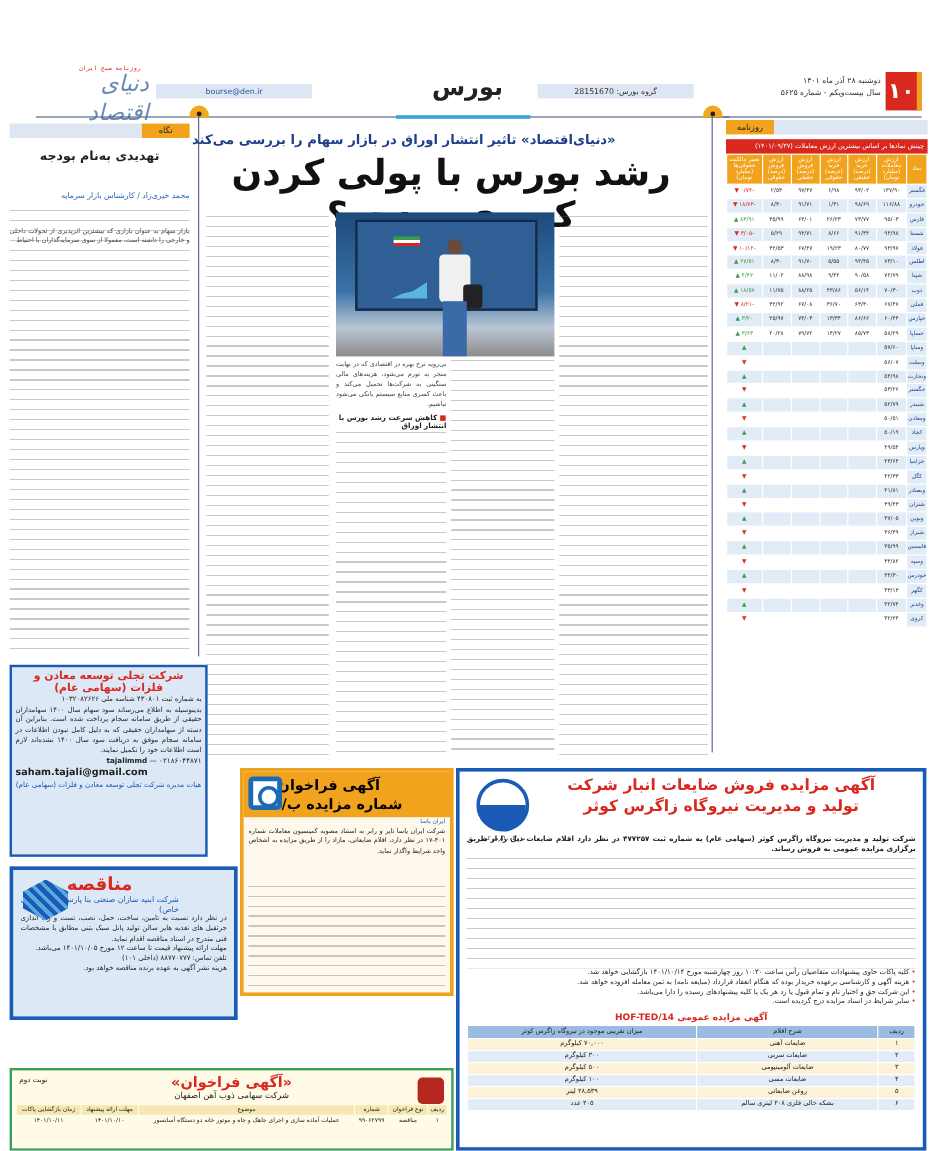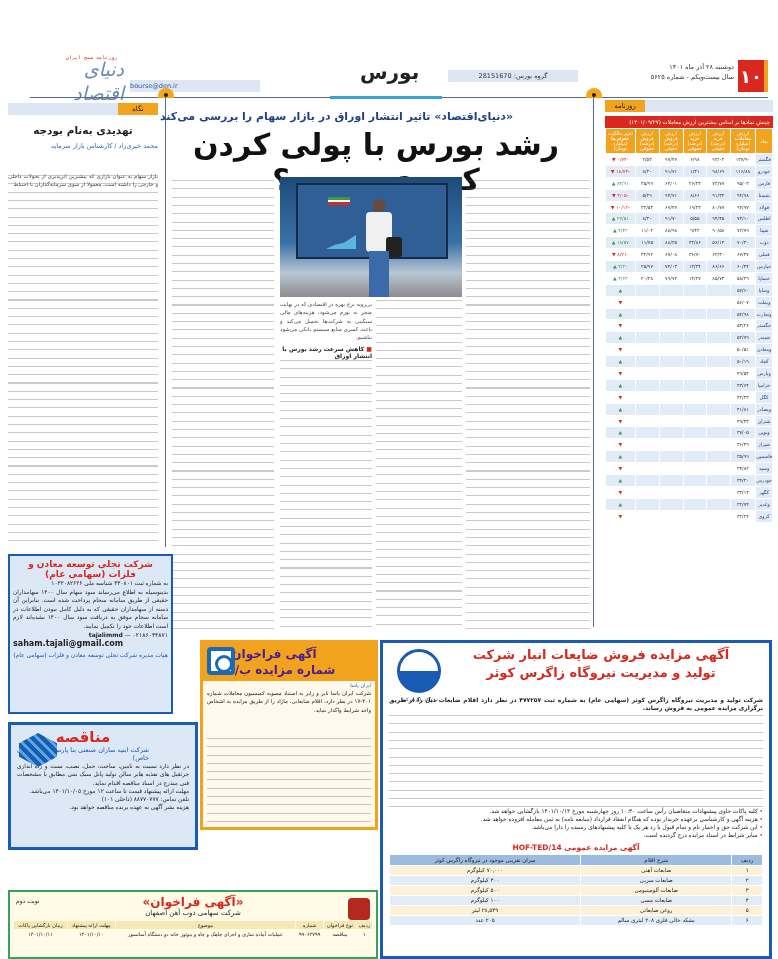--- a/index.html
+++ b/index.html
@@ -4,31 +4,31 @@
 <style>
 *{box-sizing:border-box;margin:0;padding:0}
 body{width:778px;height:959px;background:#fff;font-family:"DejaVu Sans",sans-serif;overflow:hidden;position:relative;direction:rtl;color:#222}
 .hdr-line{position:absolute;left:30px;right:170px;top:97px;height:1px;background:#5a6a8a}
 .hdr-line-r{position:absolute;left:590px;right:10px;top:97px;height:1px;background:#5a6a8a}
 .hdr-blue{position:absolute;left:330px;top:96px;width:112px;height:3px;background:#3ba2d8}
 .pagenum{position:absolute;right:10px;top:60px;width:30px;height:32px;background:#d8281f;color:#fff;font-weight:bold;font-size:18px;display:flex;align-items:center;justify-content:center;border-right:4px solid #f2a31e}
 .dateinfo{position:absolute;right:44px;top:62px;font-size:6.5px;line-height:10px;color:#333;text-align:right}
 .section-title{position:absolute;left:360px;top:60px;font-size:20px;font-weight:bold;color:#222;font-family:"DejaVu Sans",sans-serif}
 .phonebar{position:absolute;left:448px;top:70px;width:130px;height:12px;background:#dde6f2;font-size:6.5px;color:#333;text-align:center;line-height:12px}
-.emailbar{position:absolute;left:130px;top:80px;width:130px;height:12px;background:#dde6f2;font-size:6.5px;color:#2a5aa5;line-height:12px;direction:ltr}
+.emailbar{position:absolute;left:130px;top:70px;width:130px;height:12px;background:#dde6f2;font-size:6.5px;color:#2a5aa5;text-align:center;line-height:12px;direction:ltr}
 .knob{position:absolute;width:16px;height:10px;border-radius:8px 8px 0 0;background:#f3a81b}
 .knob::after{content:"";position:absolute;left:6px;top:5px;width:4px;height:4px;border-radius:2px;background:#222}
 .vline{position:absolute;width:1px;background:#5a6a8a}
 .logo{position:absolute;left:24px;top:58px;width:100px;height:30px;font-family:Liberation Mono, monospace;font-size:19px;color:#6a8ab5;font-style:italic;letter-spacing:-1px}
 .logo small{position:absolute;left:42px;top:-4px;font-size:5px;color:#d8281f;font-style:normal}
 
 
 .tag{background:#f2a31e;color:#222;font-size:7px;text-align:center;height:12px;line-height:12px}
 .leftcol{position:absolute;left:8px;top:103px;width:150px}
-.leftcol h3{font-size:10.5px;text-align:center;margin:9px 0 6px}
+.leftcol h3{font-size:10.5px;text-align:center;margin:9px 0 23px}
 .author{font-size:6.5px;color:#2a6ab5;text-align:right;margin-bottom:22px}
 .txt{font-size:5.4px;line-height:8.3px;color:#444;text-align:justify}
 .fill-lines{position:absolute;background:repeating-linear-gradient(to bottom,#666 0,#666 1px,transparent 1px,transparent 8.3px);opacity:.35}
 
 
 .kicker{position:absolute;left:160px;right:200px;top:110px;font-size:11px;color:#1f3f8a;text-align:left;font-weight:bold}
 .headline{position:absolute;left:170px;right:196px;top:127px;font-size:30px;font-weight:900;color:#111;text-align:center;letter-spacing:-1px}
 .photo{position:absolute;left:280px;top:177px;width:182px;height:120px;background:linear-gradient(#1d4a7a,#3a72a8 55%,#b9c6d3 80%,#8c8c8c);overflow:hidden}
 .photo .board{position:absolute;left:16px;top:6px;width:152px;height:76px;background:#2f5f95;border:2px solid #152a45}
 .photo .man{position:absolute;left:86px;top:22px;width:26px;height:98px}
@@ -51,21 +51,21 @@
 .perf td.arrow-up{color:#3a9a4a}
 
 
 .ad-tajali{position:absolute;left:8px;top:554px;width:165px;height:160px;border:2px solid #1a5bb5;background:#dce8f6;padding:3px}
 .ad-tajali .h{color:#d8281f;font-weight:bold;font-size:9px;text-align:center}
 .ad-tajali .em{direction:ltr;text-align:left;font-weight:bold;font-size:8px;color:#222}
 .ad-monaqese{position:absolute;left:8px;top:722px;width:190px;height:128px;border:3px solid #1a5bb5;background:#dce8f6;padding:3px 6px}
 .ad-monaqese .h{color:#d8281f;font-size:15px;font-weight:bold;text-align:center;margin-right:40px}
 .ad-monaqese .logo2{position:absolute;left:8px;top:8px;width:38px;height:34px;background:repeating-linear-gradient(45deg,#1a5bb5 0 4px,#5aa8e0 4px 7px);clip-path:polygon(50% 0,100% 30%,100% 70%,50% 100%,0 70%,0 30%)}
 .ad-mozayede{position:absolute;left:200px;top:640px;width:178px;height:190px;border:3px solid #f2a31e;background:#fff8ec;padding:0}
-.ad-mozayede .head{background:#f2a31e;height:38px;position:relative;color:#4c1d95;font-weight:bold;font-size:12px;text-align:center;padding-top:3px;padding-right:30px;line-height:16px}
+.ad-mozayede .head{background:#f2a31e;height:38px;position:relative;color:#000000;font-weight:bold;font-size:12px;text-align:center;padding-top:3px;padding-right:30px;line-height:16px}
 .ad-mozayede .ico{position:absolute;left:4px;top:4px;width:28px;height:28px;background:#fff;border:4px solid #1a6ab5;border-radius:4px}
 .ad-mozayede .ico::after{content:"";position:absolute;left:4px;top:4px;width:12px;height:12px;border:3px solid #1a6ab5;border-radius:50%}
 .ad-kowsar{position:absolute;left:380px;top:640px;width:392px;height:319px;border:3px solid #1a5bb5;background:#fff;padding:3px 6px}
 .ad-kowsar .h{color:#d8281f;font-weight:bold;font-size:13px;text-align:center;line-height:18px;margin-right:20px;margin-left:70px}
 .ad-kowsar .klogo{position:absolute;left:14px;top:6px;width:44px;height:44px;border-radius:50%;border:3px solid #1a5bb5;background:linear-gradient(#fff 50%,#1a5bb5 50%)}
 .ad-kowsar .ktable{width:100%;border-collapse:separate;border-spacing:1px;font-size:5.5px;margin-top:2px}
 .ad-kowsar .ktable th{background:#9bbbe0;color:#222;font-weight:normal;padding:2px}
 .ad-kowsar .ktable td{padding:1.5px 3px;text-align:center}
 .ad-kowsar .ktable tr:nth-child(odd) td{background:#fdf1d8}
 .ad-kowsar .ktable tr:nth-child(even) td{background:#e2ecf7}

